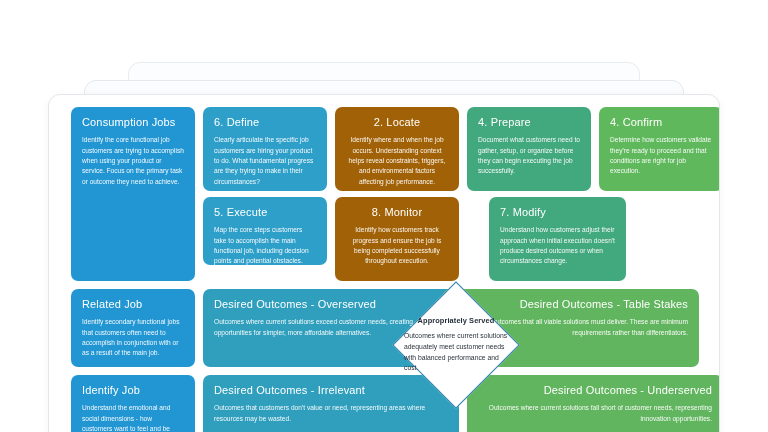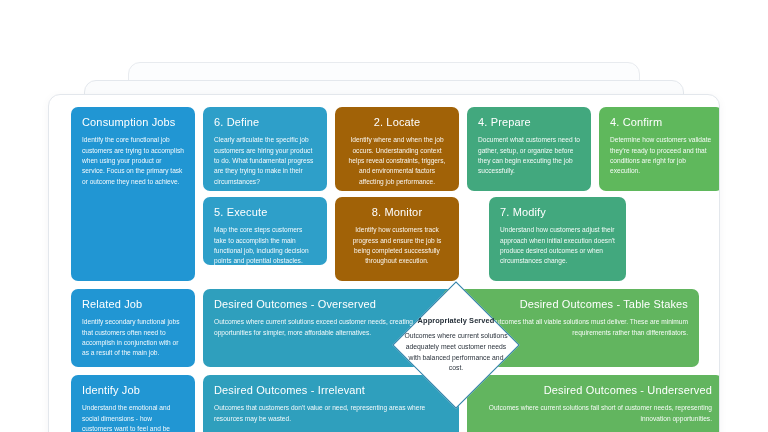--- a/index.html
+++ b/index.html
@@ -128,21 +128,20 @@
   .diamond-content {
     position: absolute;
     left: 0;
     top: 0;
     width: 128px;
     height: 128px;
     display: flex;
     flex-direction: column;
     align-items: center;
     justify-content: center;
-    text-align: center;
     padding: 0 12px;
     box-sizing: border-box;
   }
   .diamond-title {
     font-size: 7.4px;
     font-weight: bold;
     color: #1f2933;
     margin: 0 0 6px 0;
     letter-spacing: 0.1px;
   }

